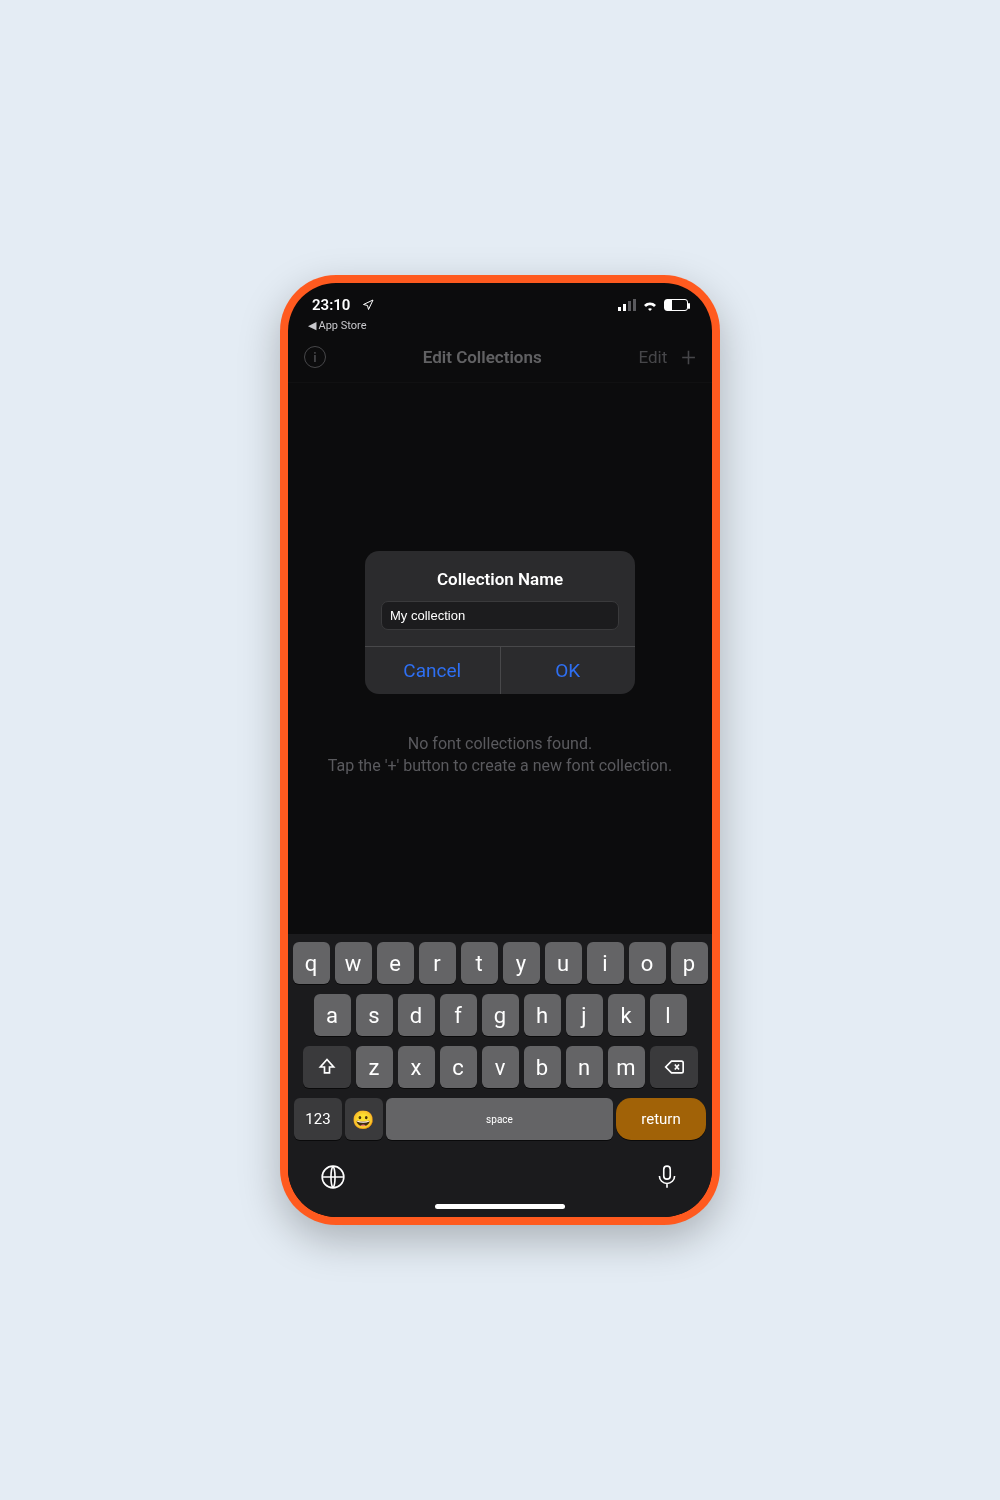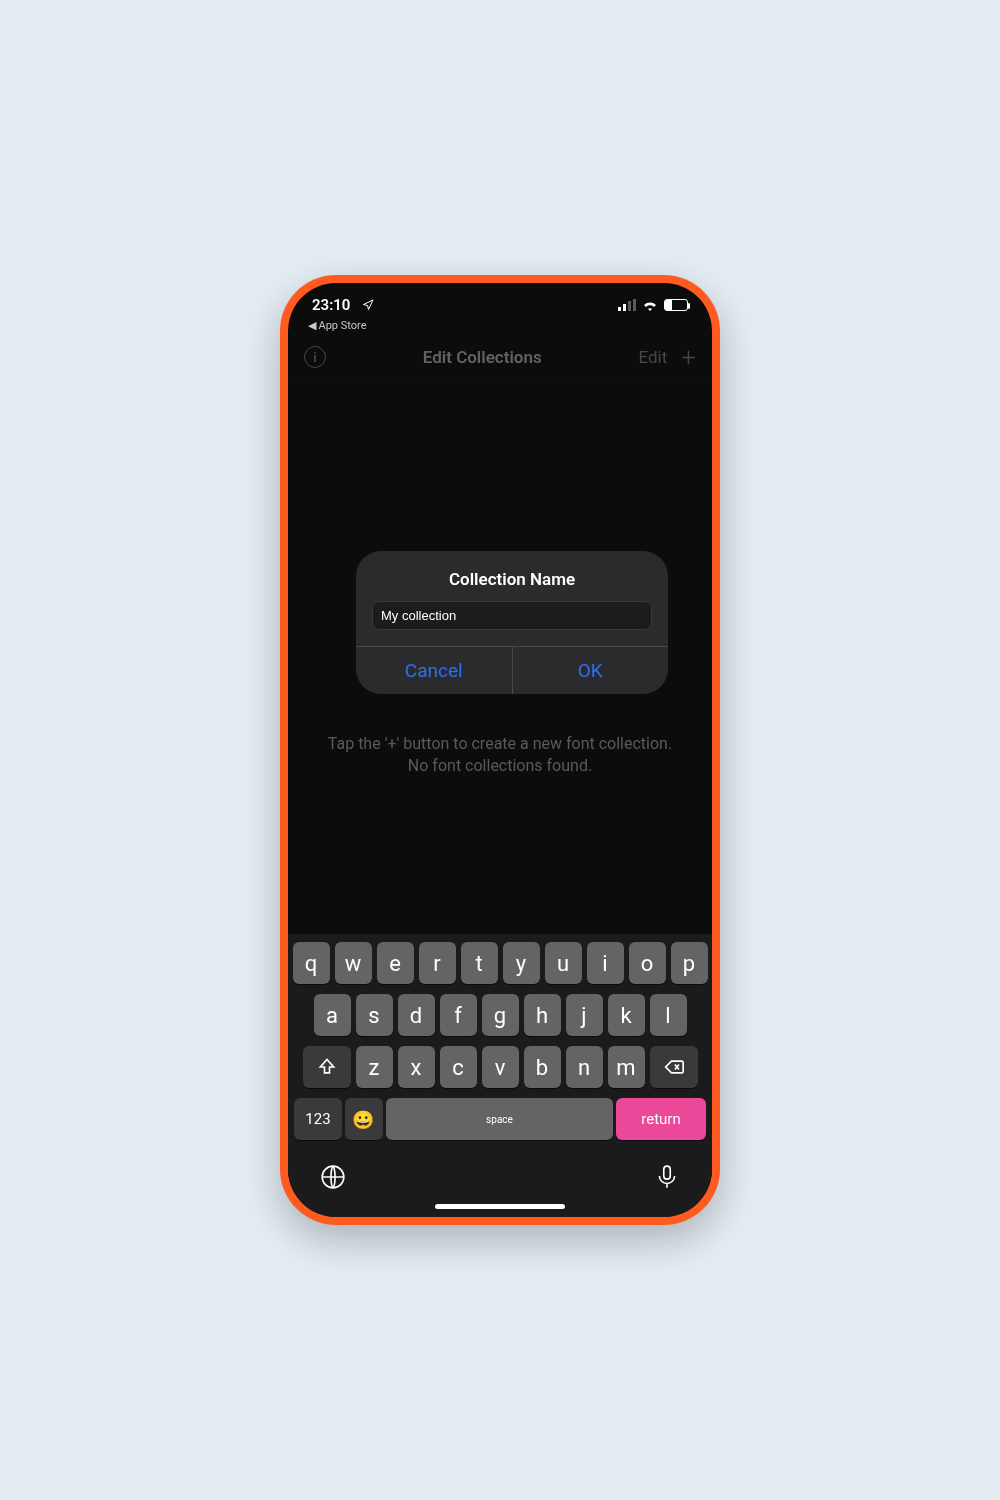--- a/index.html
+++ b/index.html
@@ -67,28 +67,27 @@
   }
   .nav-title { font-size: 17px; font-weight: 600; color: #c8c8cc; }
   .nav-left, .nav-right { display:flex; align-items:center; gap:14px; color:#8e8e93; font-size:17px;}
   .info-icon {
     width: 22px; height: 22px; border: 1.5px solid #8e8e93; border-radius: 50%;
     display:flex; align-items:center; justify-content:center; font-size:13px; font-weight:600;
   }
   .plus-icon { font-size: 26px; font-weight: 300; line-height: 1; }
   
   .alert {
-    width: 312px;
+    width: 270px;
     background: #2b2b2d;
-    border-radius: 25px;
+    border-radius: 14px;
     position: absolute;
     left: 50%; transform: translateX(-50%);
     top: 268px;
     overflow: hidden;
-    margin-left: 12px;
   }
   .alert-title {
     text-align: center;
     font-size: 17px;
     font-weight: 600;
     padding: 18px 16px 12px 16px;
   }
   .alert-input-wrap { padding: 0 16px 16px 16px; }
   .alert-input {
     width: 100%;
@@ -153,23 +152,24 @@
   .key-special {
     background: #3a3a3c;
     flex: 0 0 48px;
   }
   .key-space {
     background: #646466;
     flex: 1;
     font-size: 10px;
   }
   .key-return {
-    background: #ec4899;
+    background: #a16207;
     flex: 0 0 90px;
     font-size: 15px;
+    border-radius: 15px;
   }
   .key-123 { flex: 0 0 48px; font-size: 15px; background:#3a3a3c; }
   .key-emoji { flex: 0 0 38px; background:#3a3a3c; font-size:18px;}
   .row4 { gap:3px; padding: 0 2px;}
   .kb-bottom {
     display: flex;
     justify-content: space-between;
     align-items: center;
     padding: 14px 28px 10px 28px;
   }
@@ -229,22 +229,22 @@
       <div class="alert-input-wrap">
         <input class="alert-input" value="My collection" style="">
       </div>
       <div class="alert-actions">
         <div class="alert-btn">Cancel</div>
         <div class="alert-btn">OK</div>
       </div>
     </div>
 
     <div class="empty-state">
+      <div>No font collections found.</div>
       <div>Tap the '+' button to create a new font collection.</div>
-      <div>No font collections found.</div>
     </div>
 
     <div class="keyboard">
       <div class="kb-row" id="kb-row1">
           <div class="key">q</div>
           <div class="key">w</div>
           <div class="key">e</div>
           <div class="key">r</div>
           <div class="key">t</div>
           <div class="key">y</div>

